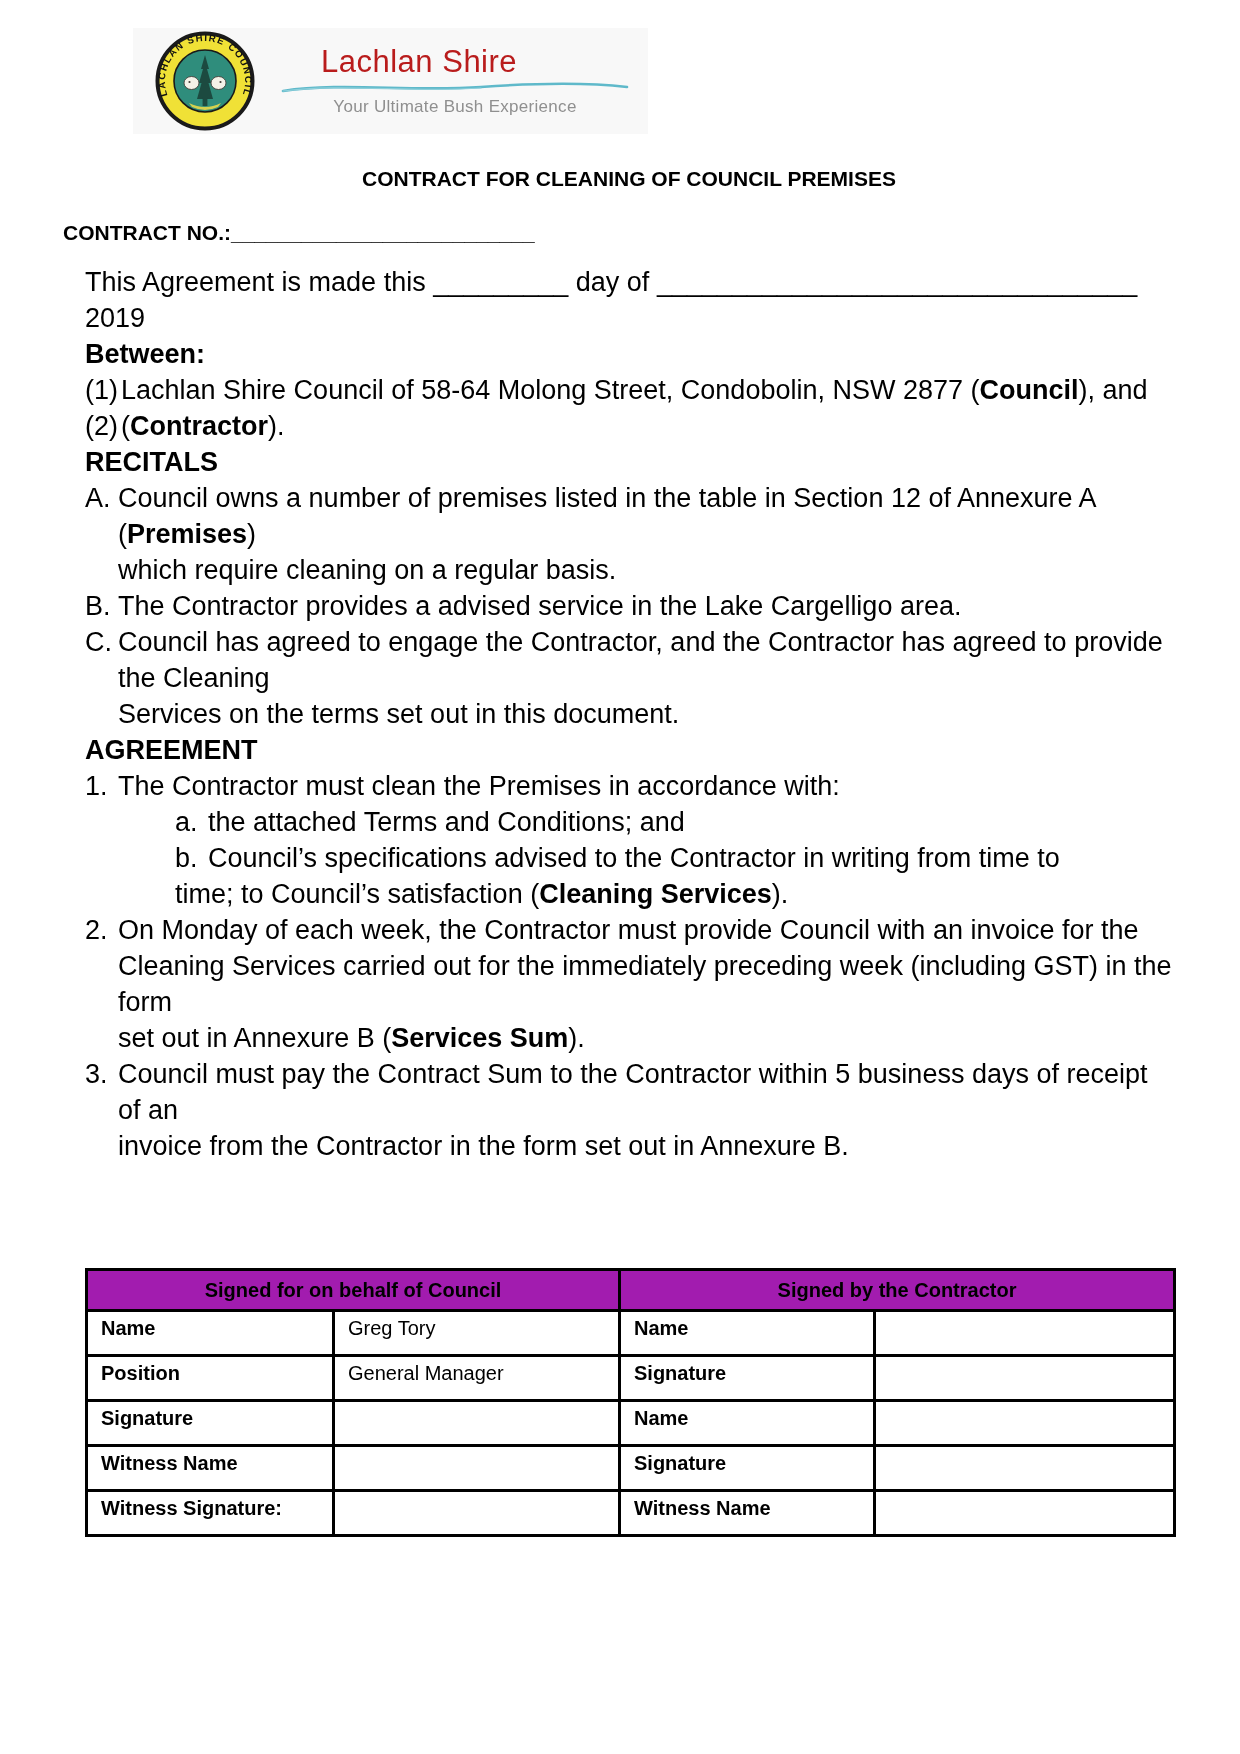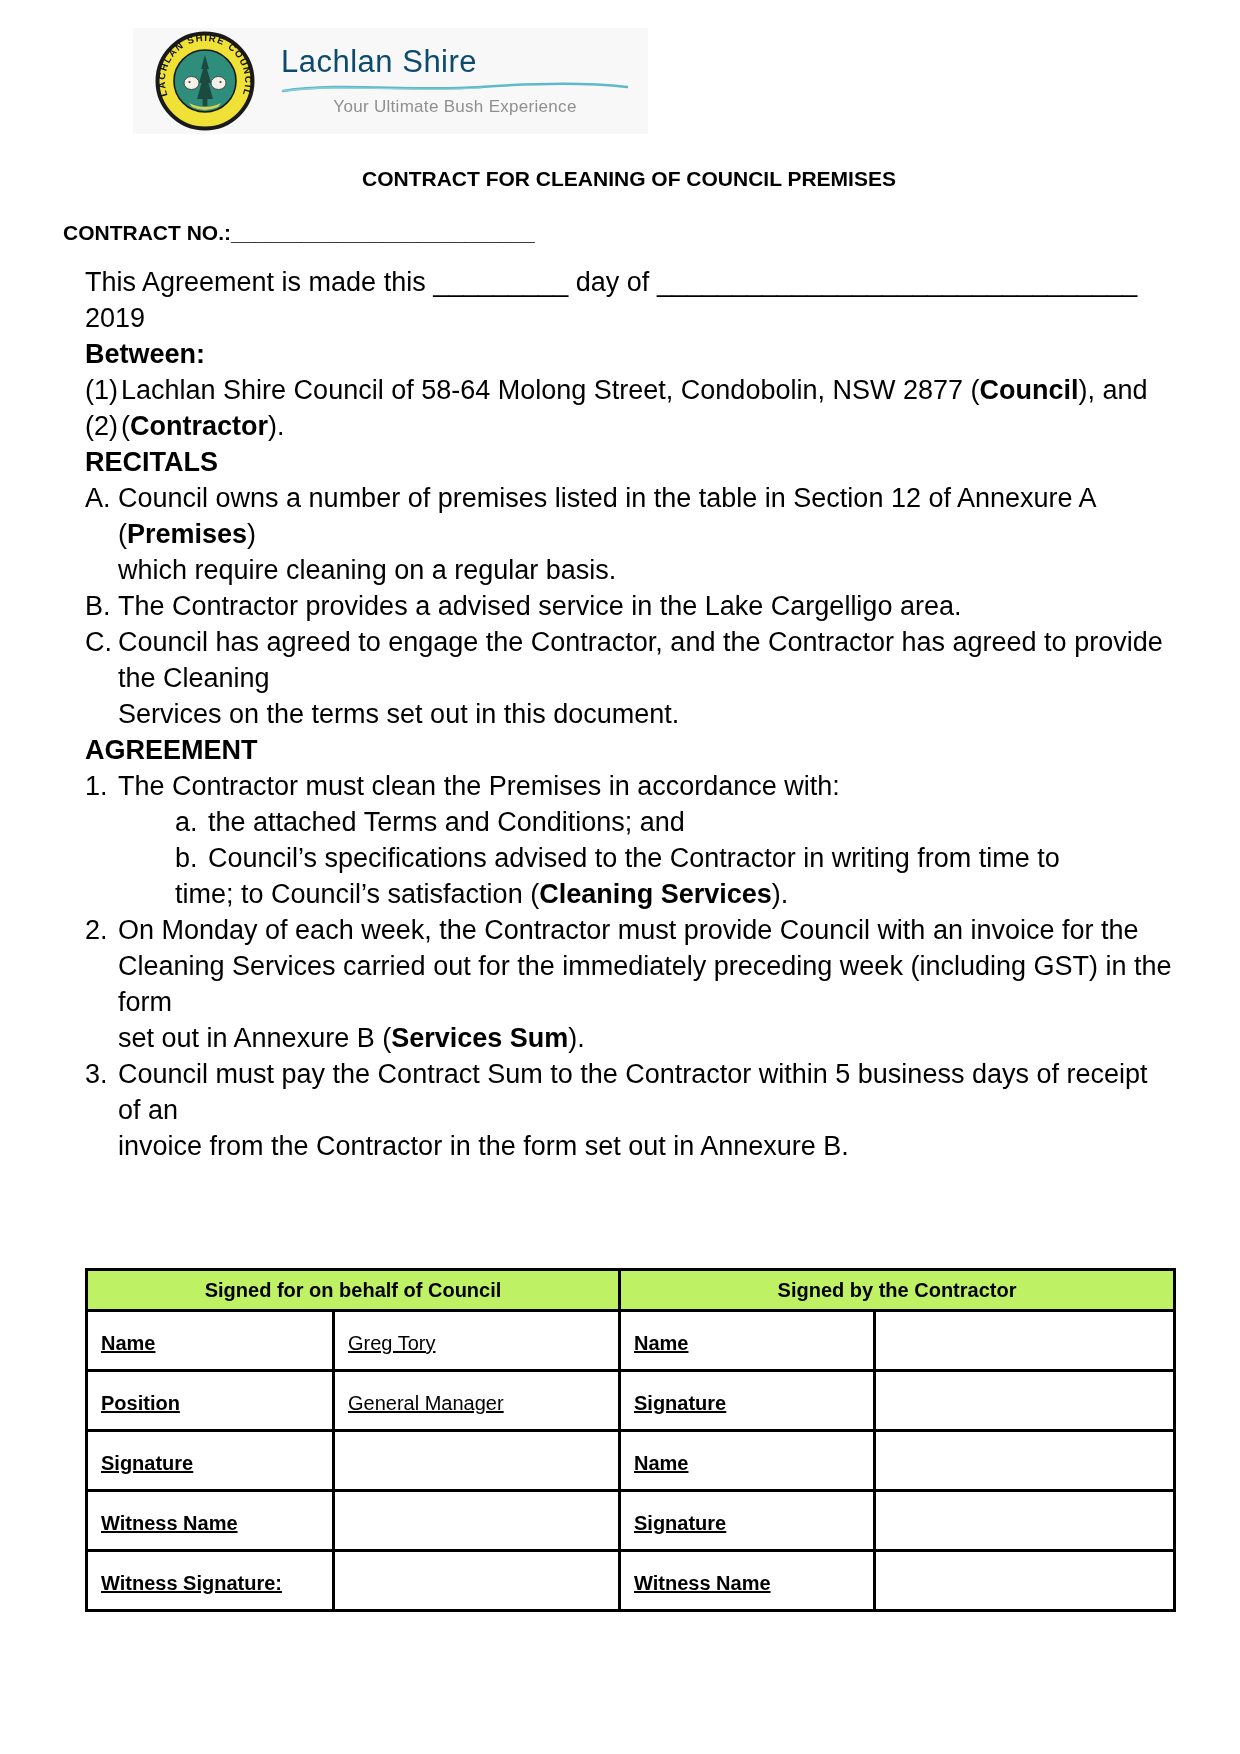--- a/index.html
+++ b/index.html
@@ -16,21 +16,21 @@
 
   
   .logo-block {
     width:515px; height:106px;
     margin-left:48px;
     background:#f8f8f8;
     display:flex; align-items:center;
   }
   .seal { width:100px; height:100px; margin-left:22px; flex:none; }
   .brand { margin-left:26px; }
-  .brand-name { font-size:31px; color:#0c4a6e; letter-spacing:0.5px; line-height:34px; }
+  .brand-name { font-size:31px; color:#b91c1c; letter-spacing:0.5px; line-height:34px;margin-left:40px; }
   .swoosh { display:block; margin-top:1px; }
   .tagline { font-size:17px; color:#8f8f8f; margin-top:3px; letter-spacing:0.3px;text-align:center; }
 
   
   .title1 { margin-top:30px; text-align:center; font-weight:bold; font-size:21px; line-height:30px; }
   .title2 { margin-top:24px; text-align:left; font-weight:bold; font-size:21px; line-height:30px; transform:translateX(-22px); }
   .title2 .blank { font-weight:bold; }
 
   
   .doc { margin-top:16px; font-size:27px; line-height:36px; }
@@ -45,33 +45,32 @@
 
   
   table.sig-table {
     border-collapse:collapse;
     margin-top:104px;
     width:1088px;
     table-layout:fixed;
   }
   .sig-table th, .sig-table td { border:3px solid #000000; }
   .sig-table th {
-    background:#bef264;
+    background:#a21caf;
     height:38px;
     font-size:20px; font-weight:bold;
     text-align:center; vertical-align:middle;
     padding:0;
   }
   .sig-table td {
     height:37px;
     font-size:20px;
     vertical-align:top;
-    padding:20px 4px 0 13px;
+    padding:5px 4px 0 13px;
     background:#ffffff;
-    text-decoration:underline;
   }
   .sig-table td.lbl { font-weight:bold; }
 </style>
 </head>
 <body>
 
 <div class="page">
 
   <div class="logo-block">
     <svg class="seal" viewBox="0 0 100 100" aria-hidden="true">

